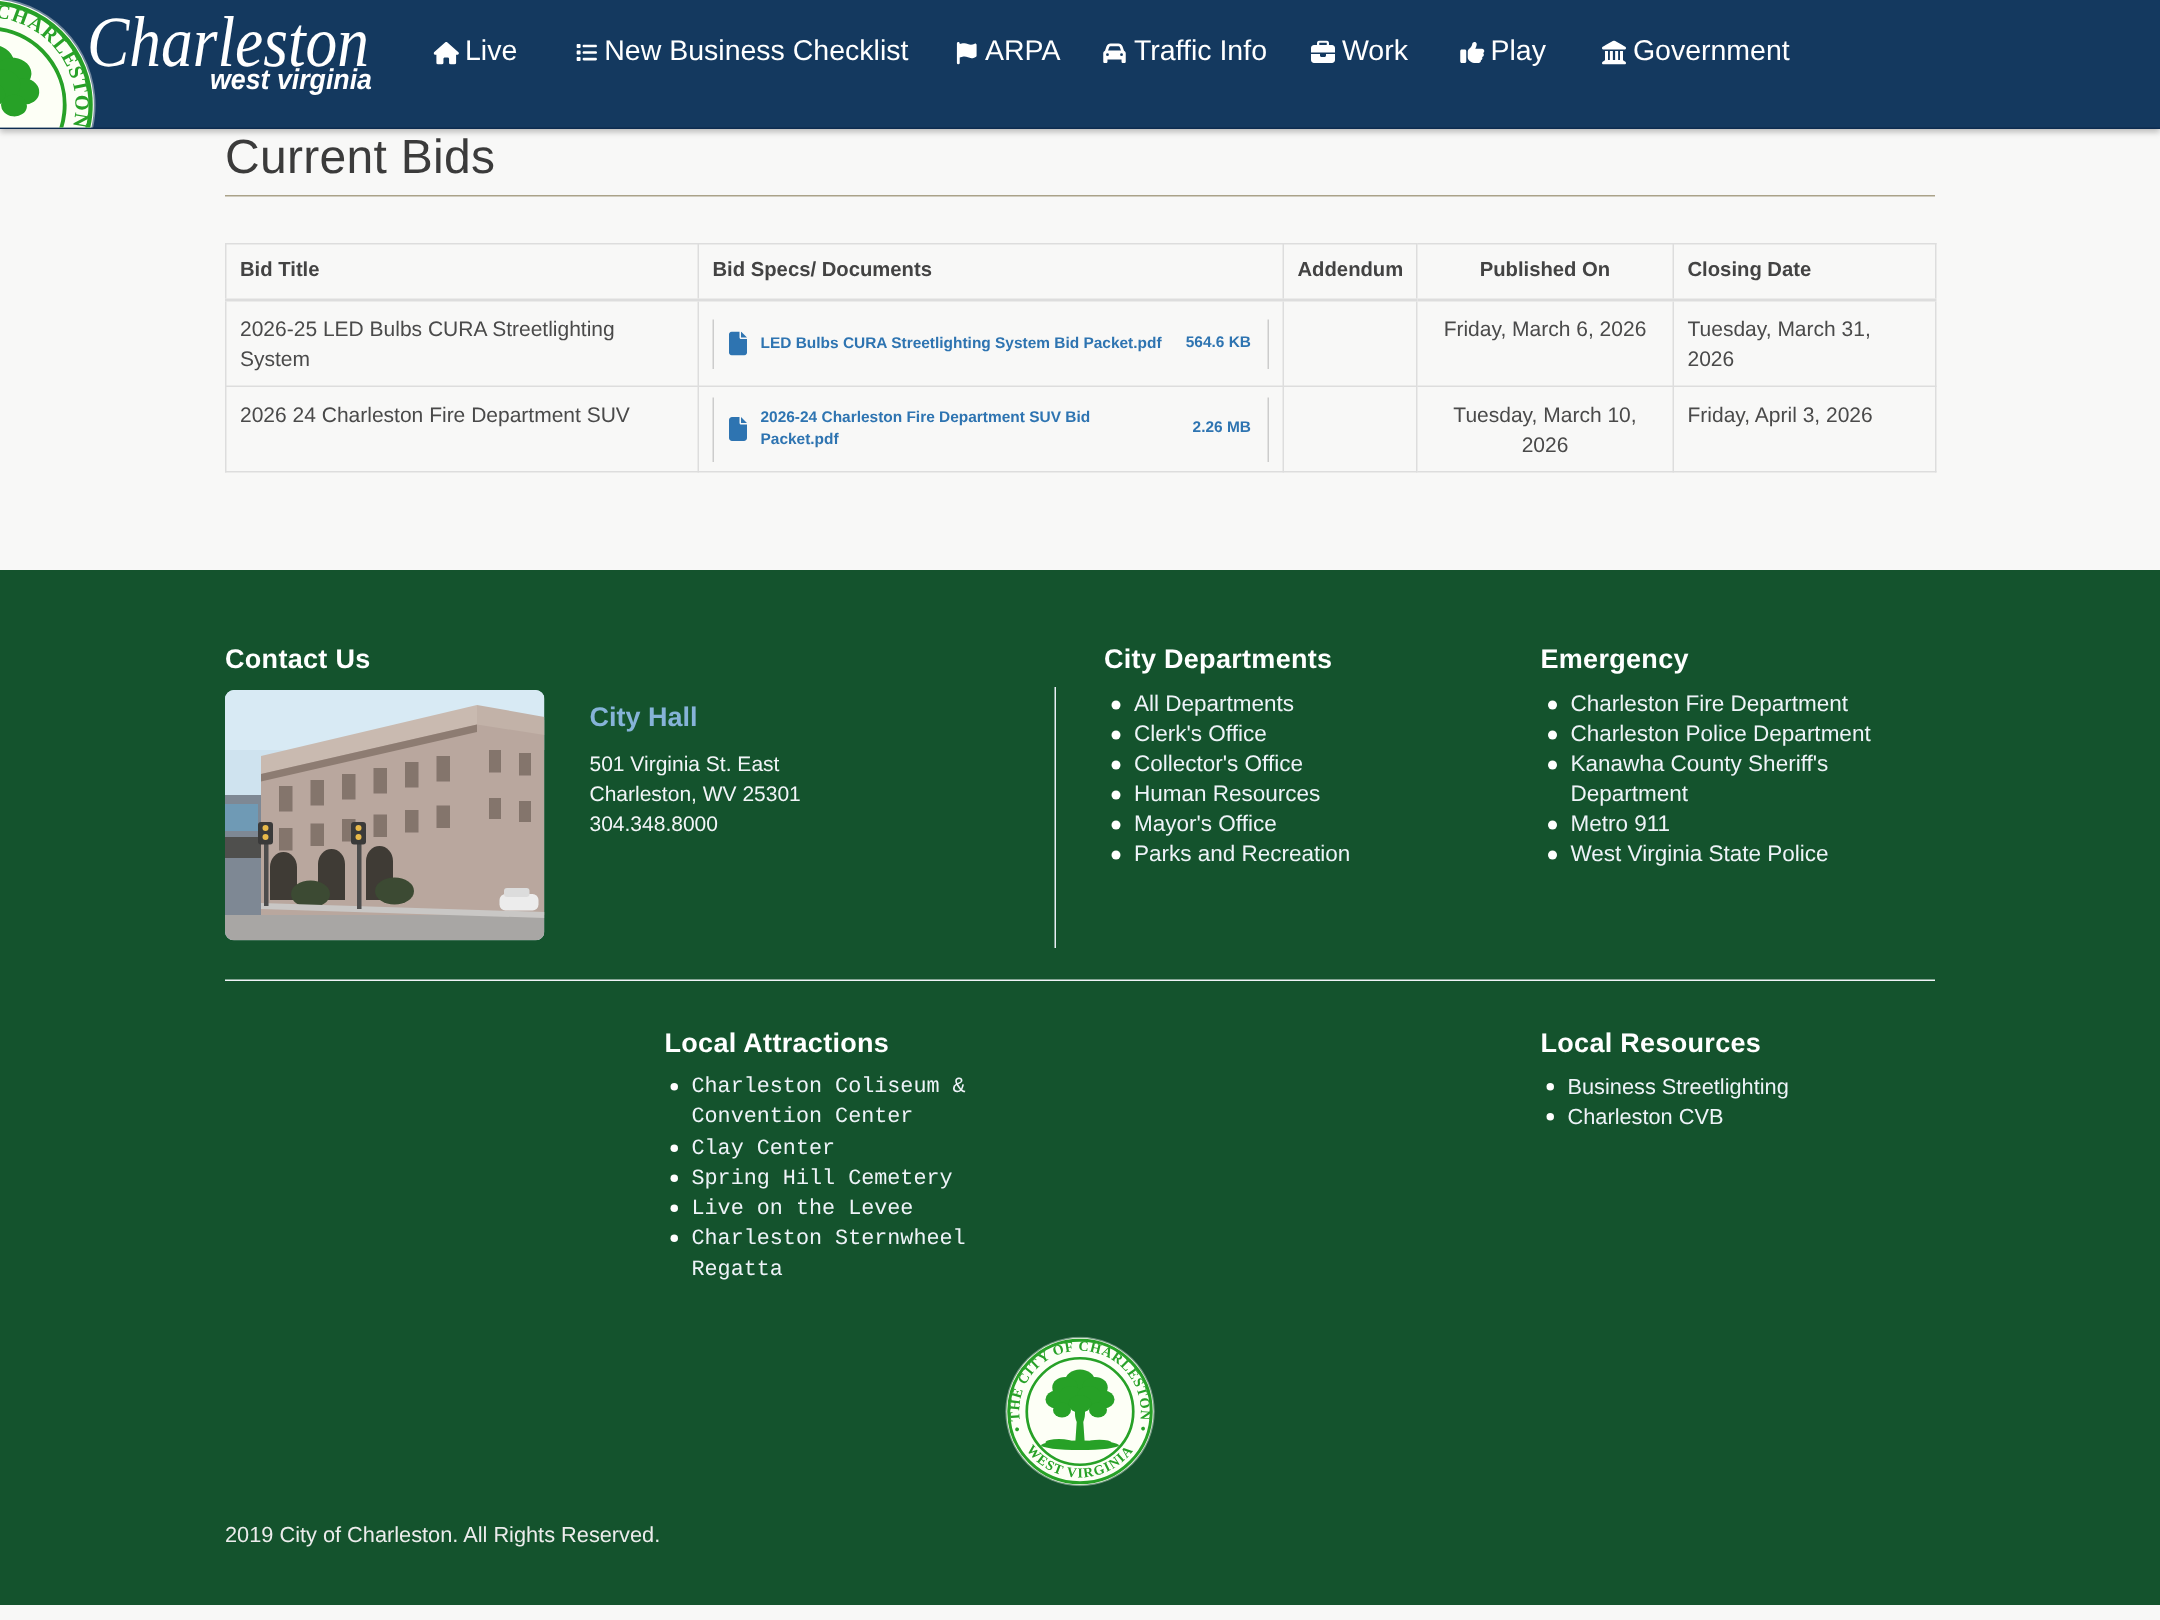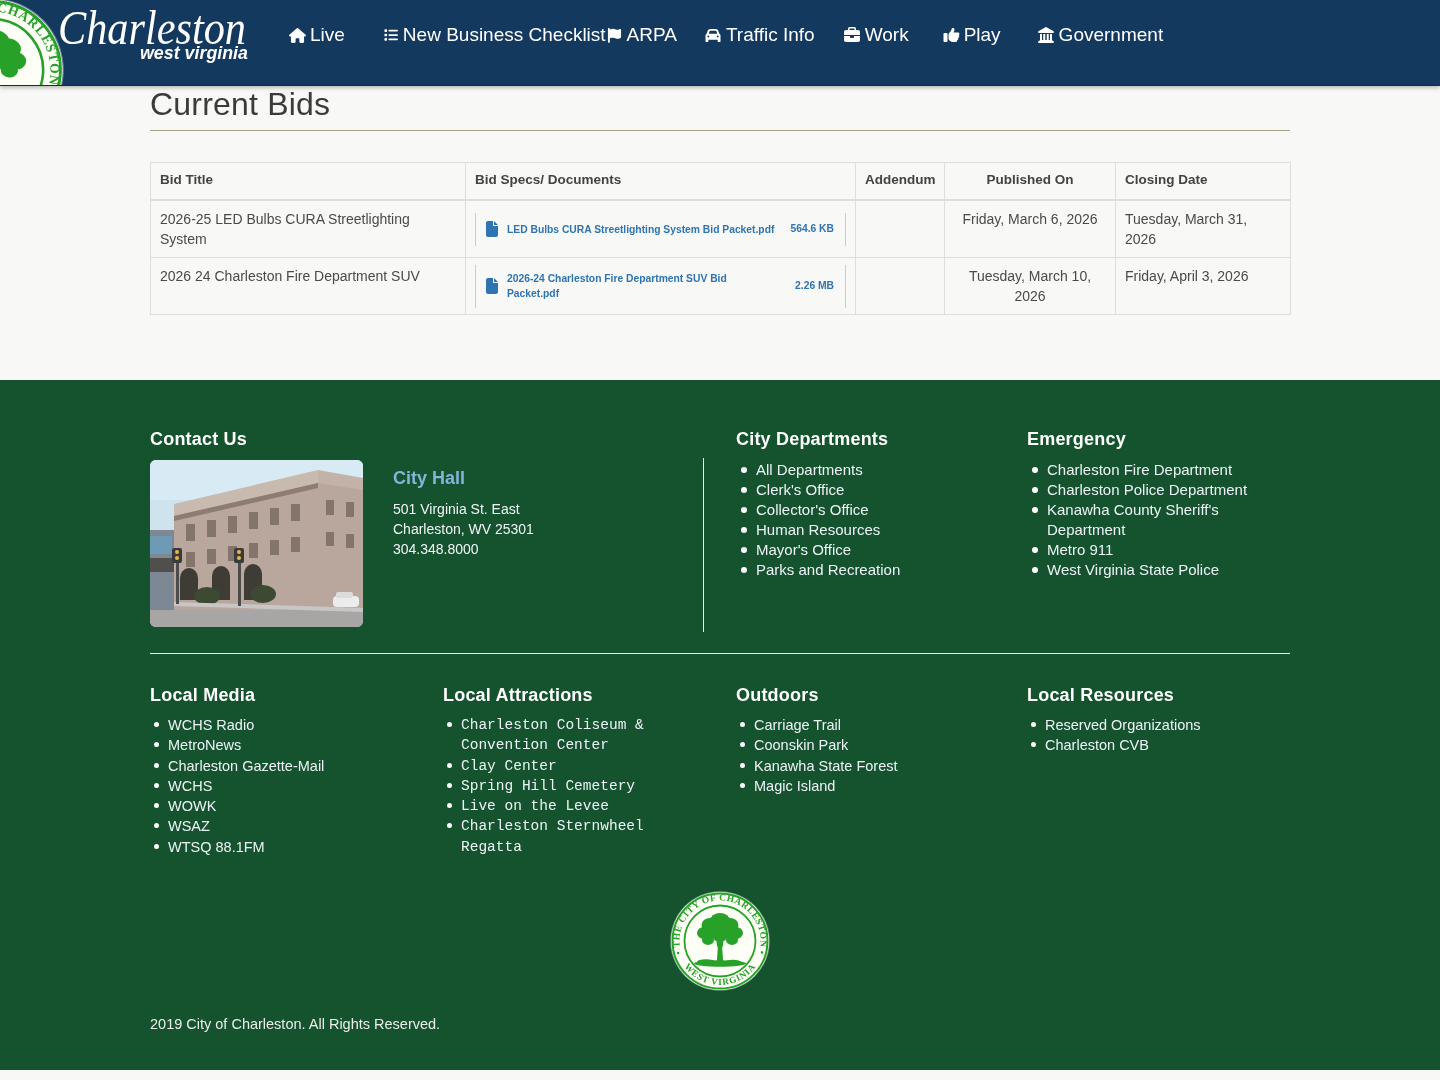--- a/index.html
+++ b/index.html
@@ -60,21 +60,21 @@
       <use href="#sealdef" transform="rotate(6 50 50)"></use>
     </svg>
   <svg class="brand-svg" width="280" height="70">
     <text x="58" y="44" font-family="Liberation Serif, serif" font-style="italic" font-size="48" fill="#ffffff" textLength="188" lengthAdjust="spacingAndGlyphs">Charleston</text>
     <text x="140" y="59" font-family="Liberation Sans, sans-serif" font-style="italic" font-weight="bold" font-size="19" fill="#ffffff" textLength="108" lengthAdjust="spacingAndGlyphs">west virginia</text>
   </svg>
   <div class="nav">
     <span class="itm" style="margin-right:38px;"><svg width="17" height="15" viewBox="0 0 576 512" fill="#fff">
           <path d="M575.8 255.5c0 18-15 32.1-32 32.1l-32 0 .7 160.2c0 2.7-.2 5.4-.5 8.1l0 16.2c0 22.1-17.9 40-40 40l-16 0c-1.1 0-2.2 0-3.3-.1c-1.4 .1-2.8 .1-4.2 .1L416 512l-24 0c-22.1 0-40-17.9-40-40l0-24 0-64c0-17.7-14.3-32-32-32l-64 0c-17.7 0-32 14.3-32 32l0 64 0 24c0 22.1-17.9 40-40 40l-24 0-31.9 0c-1.5 0-3-.1-4.5-.2c-1.2 .1-2.4 .2-3.6 .2l-16 0c-22.1 0-40-17.9-40-40l0-112c0-.9 0-1.9 .1-2.8l0-69.7-32 0c-18 0-32-14-32-32.1c0-9 3-17 10-24L266.4 8c7-7 15-8 22-8s15 2 21 7L564.8 231.5c8 7 12 15 11 24z"></path>
         </svg>Live</span>
-    <span class="itm" style=""><svg width="16" height="14" viewBox="0 0 512 512" fill="#fff">
+    <span class="itm" style="margin-right:30px;"><svg width="16" height="14" viewBox="0 0 512 512" fill="#fff">
           <path d="M40 48C26.7 48 16 58.7 16 72l0 48c0 13.3 10.7 24 24 24l48 0c13.3 0 24-10.7 24-24l0-48c0-13.3-10.7-24-24-24L40 48zM192 64c-17.7 0-32 14.3-32 32s14.3 32 32 32l288 0c17.7 0 32-14.3 32-32s-14.3-32-32-32L192 64zm0 160c-17.7 0-32 14.3-32 32s14.3 32 32 32l288 0c17.7 0 32-14.3 32-32s-14.3-32-32-32l-288 0zm0 160c-17.7 0-32 14.3-32 32s14.3 32 32 32l288 0c17.7 0 32-14.3 32-32s-14.3-32-32-32l-288 0zM16 232l0 48c0 13.3 10.7 24 24 24l48 0c13.3 0 24-10.7 24-24l0-48c0-13.3-10.7-24-24-24l-48 0c-13.3 0-24 10.7-24 24zM40 368c-13.3 0-24 10.7-24 24l0 48c0 13.3 10.7 24 24 24l48 0c13.3 0 24-10.7 24-24l0-48c0-13.3-10.7-24-24-24l-48 0z"></path>
         </svg>New Business Checklist</span>
     <span class="itm" style="margin-right:27px;"><svg width="17" height="15" viewBox="0 0 448 512" fill="#fff">
           <path d="M64 32C64 14.3 49.7 0 32 0S0 14.3 0 32L0 64 0 368 0 480c0 17.7 14.3 32 32 32s32-14.3 32-32l0-128 64.3-16.1c41.1-10.3 84.6-5.5 122.5 13.4c44.2 22.1 95.5 24.8 141.7 7.4l34.7-13c12.5-4.7 20.8-16.6 20.8-30l0-247.7c0-23-24.2-38-44.8-27.7l-9.6 4.8c-46.3 23.2-100.8 23.2-147.1 0c-35.1-17.6-75.4-22-113.5-12.5L64 48l0-16z"></path>
         </svg>ARPA</span>
     <span class="itm" style="margin-right:28px;"><svg width="18" height="15" viewBox="0 0 512 512" fill="#fff">
           <path d="M135.2 117.4L109.1 192l293.8 0-26.1-74.6C372.3 104.6 360.2 96 346.6 96L165.4 96c-13.6 0-25.7 8.6-30.2 21.4zM39.6 196.8L74.8 96.3C88.3 57.8 124.6 32 165.4 32l181.2 0c40.8 0 77.1 25.8 90.6 64.3l35.2 100.5c23.2 9.6 39.6 32.5 39.6 59.2l0 144 0 48c0 17.7-14.3 32-32 32l-32 0c-17.7 0-32-14.3-32-32l0-48L96 400l0 48c0 17.7-14.3 32-32 32l-32 0c-17.7 0-32-14.3-32-32l0-48L0 256c0-26.7 16.4-49.6 39.6-59.2zM128 288a32 32 0 1 0 -64 0 32 32 0 1 0 64 0zm288 32a32 32 0 1 0 0-64 32 32 0 1 0 0 64z"></path>
         </svg>Traffic Info</span>
     <span class="itm" style="margin-right:34px;"><svg width="18" height="16" viewBox="0 0 512 512" fill="#fff">
           <path d="M184 48l144 0c4.4 0 8 3.6 8 8l0 40L176 96l0-40c0-4.4 3.6-8 8-8zm-56 8l0 40L64 96C28.7 96 0 124.7 0 160l0 96 192 0 128 0 192 0 0-96c0-35.3-28.7-64-64-64l-64 0 0-40c0-30.9-25.1-56-56-56L184 0c-30.9 0-56 25.1-56 56zM512 288l-192 0 0 32c0 17.7-14.3 32-32 32l-64 0c-17.7 0-32-14.3-32-32l0-32L0 288 0 416c0 35.3 28.7 64 64 64l384 0c35.3 0 64-28.7 64-64l0-128z"></path>
@@ -213,55 +213,34 @@
     <div class="fh">Emergency</div>
     <ul class="flist">
       <li>Charleston Fire Department</li>
       <li>Charleston Police Department</li>
       <li>Kanawha County Sheriff's Department</li>
       <li>Metro 911</li>
       <li>West Virginia State Police</li>
     </ul>
   </div>
   <div class="hrule"></div>
-  <div class="r2col" style="left:150px;">
-    <div class="fh">Local Media</div>
-    <ul class="flist2">
-      <li>WCHS Radio</li>
-      <li>MetroNews</li>
-      <li>Charleston Gazette-Mail</li>
-      <li>WCHS</li>
-      <li>WOWK</li>
-      <li>WSAZ</li>
-      <li>WTSQ 88.1FM</li>
-    </ul>
-  </div>
   <div class="r2col" style="left:443px;">
     <div class="fh">Local Attractions</div>
     <ul class="flist2" style="width:263px;font-family:Liberation Mono, monospace;">
       <li>Charleston Coliseum &amp; Convention Center</li>
       <li>Clay Center</li>
       <li>Spring Hill Cemetery</li>
       <li>Live on the Levee</li>
       <li>Charleston Sternwheel Regatta</li>
     </ul>
   </div>
-  <div class="r2col" style="left:736px;">
-    <div class="fh">Outdoors</div>
-    <ul class="flist2">
-      <li>Carriage Trail</li>
-      <li>Coonskin Park</li>
-      <li>Kanawha State Forest</li>
-      <li>Magic Island</li>
-    </ul>
-  </div>
   <div class="r2col" style="left:1027px;">
     <div class="fh">Local Resources</div>
     <ul class="flist2">
-      <li>Reserved Organizations</li>
+      <li>Business Streetlighting</li>
       <li>Charleston CVB</li>
     </ul>
   </div>
   <svg class="seal" viewBox="0 0 100 100" width="100" height="100">
       <use href="#sealdef"></use>
     </svg>
   <div class="copy">2019 City of Charleston. All Rights Reserved.</div>
 </div>
 
 <svg width="0" height="0" style="position:absolute;">

